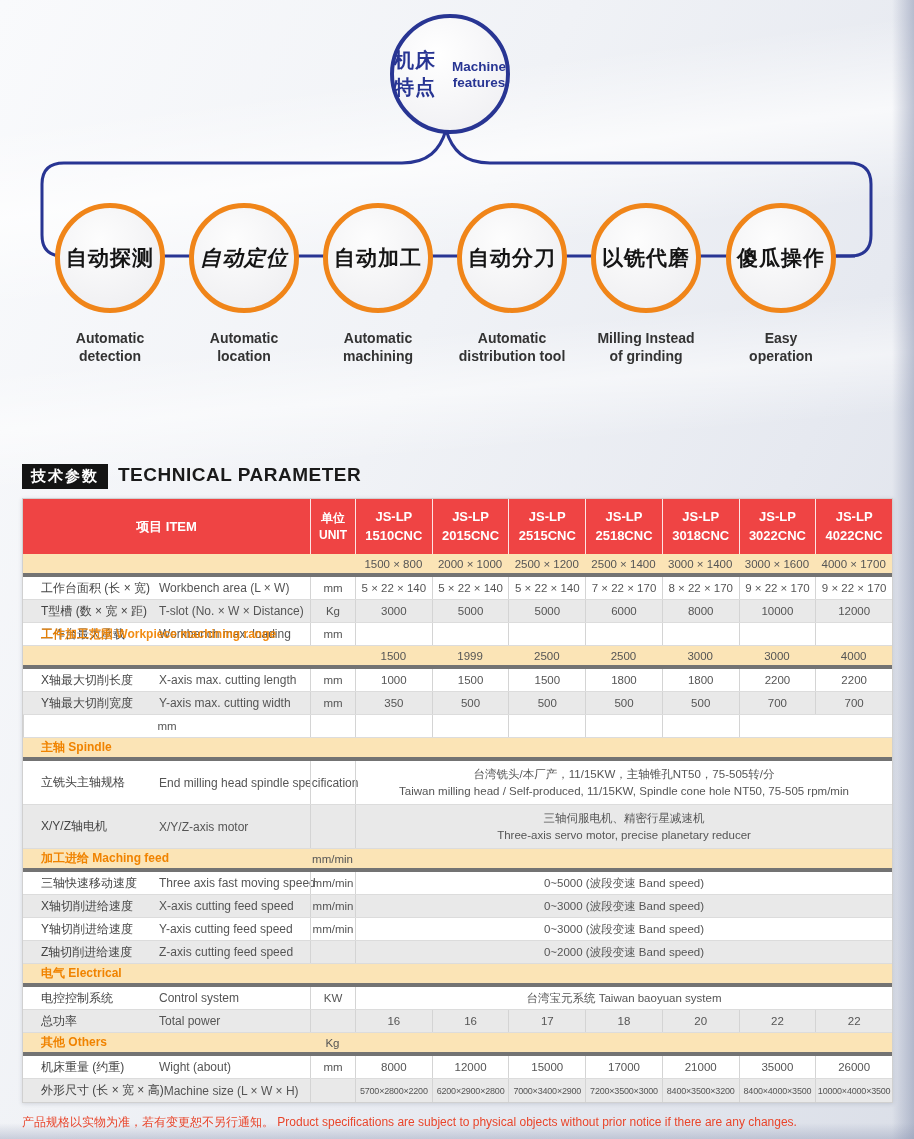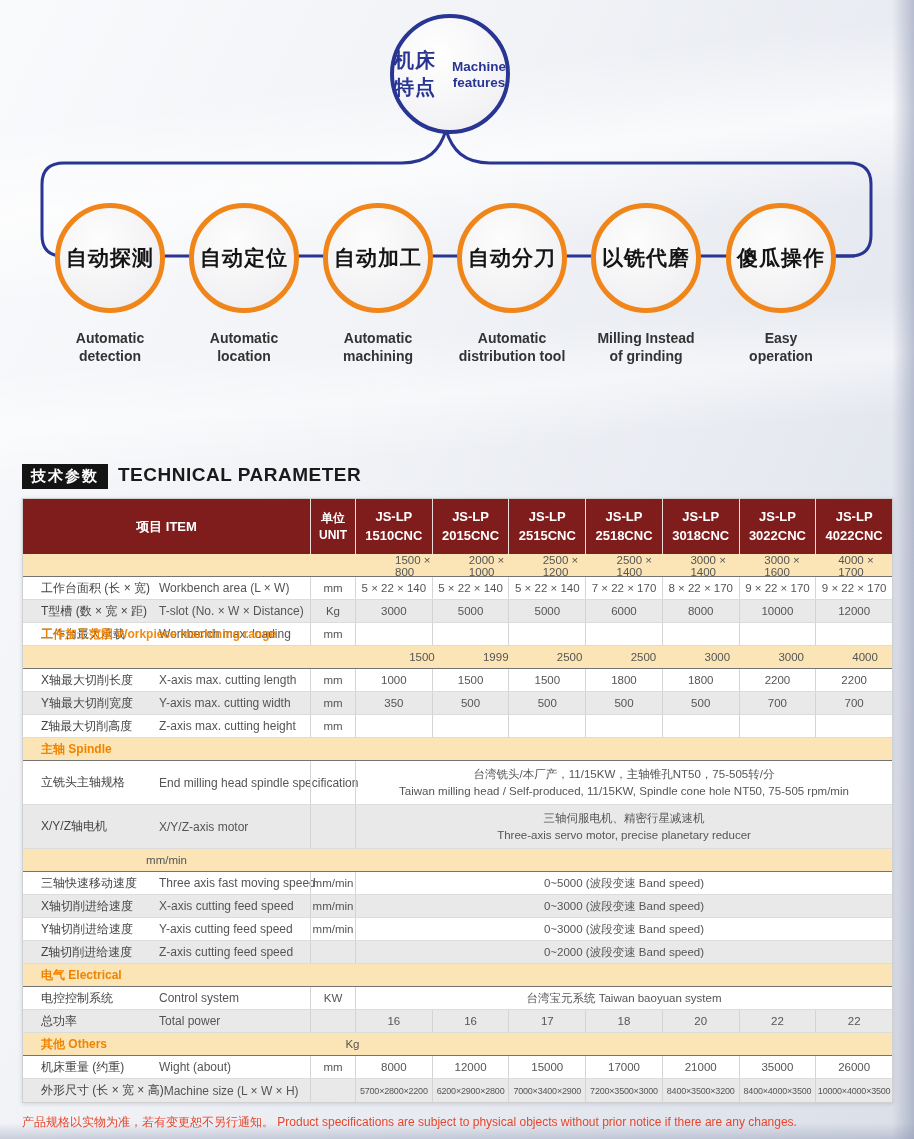--- a/index.html
+++ b/index.html
@@ -36,22 +36,22 @@
   .title-row{display:flex;align-items:flex-start;margin-bottom:9px;}
   .title-zh{background:#141414;color:#fff;font-size:15px;font-weight:bold;
        padding:3px 9px;letter-spacing:2px;}
   .title-en{font-size:19px;font-weight:bold;color:#1a1a1a;margin-left:10px;letter-spacing:.5px;}
 
   .ptable{width:871px;border:1px solid #d0d0d0;box-shadow:0 1px 4px rgba(60,70,100,.18);
        background:#fff;box-sizing:border-box;}
   .trow{display:grid;grid-template-columns:287px 45px repeat(7,1fr);
        height:23px;box-sizing:border-box;background:#fff;border-bottom:1px solid #dcdcdc;}
   .trow.gray{background:#e9e9e9;}
-  .trow.cream{background:#fbe4b6;border-bottom:1px solid #737373;gap:20px;}
-  .trow.head{background:#7f1d1d;height:55px;border-bottom:none;}
+  .trow.cream{background:#fbe4b6;border-bottom:4px solid #737373;}
+  .trow.head{background:#ef4444;height:55px;border-bottom:none;}
   .trow.tall{height:44px;}
   .trow:last-child{border-bottom:none;}
   .cell{display:flex;align-items:center;justify-content:center;font-size:11.5px;
        color:#555;position:relative;box-sizing:border-box;overflow:visible;}
   .cell.item{justify-content:flex-start;padding-left:10px;margin-left:8px;}
   .zh{display:inline-block;min-width:118px;color:#454545;font-size:12px;white-space:nowrap;}
   .en{color:#555;font-size:12px;white-space:nowrap;}
   .cell.val{border-left:1px solid #d4d4d4;}
   .cell.unit{border-left:1px solid #d4d4d4;color:#555;text-align:center;}
   .cell.noline{border-left:none;}
@@ -92,21 +92,21 @@
   </div>
 
   <div id="feature-circles">
       <div class="fcircle" style="left: 55px;">
         <div class="fzh">自动探测</div>
       </div>
       <div class="fcaption" style="left: 30px;">
         <div>Automatic</div>
         <div>detection</div>
       </div>
-      <div class="fcircle" style="left: 189px;">
+      <div class="fcircle" style="left: 189px; font-style: italic;">
         <div class="fzh">自动定位</div>
       </div>
       <div class="fcaption" style="left: 164px;">
         <div>Automatic</div>
         <div>location</div>
       </div>
       <div class="fcircle" style="left: 323px;">
         <div class="fzh">自动加工</div>
       </div>
       <div class="fcaption" style="left: 298px;">
@@ -263,24 +263,20 @@
           <div class="cell unit">mm</div>
           <div class="cell val">350</div>
           <div class="cell val">500</div>
           <div class="cell val">500</div>
           <div class="cell val">500</div>
           <div class="cell val">500</div>
           <div class="cell val">700</div>
           <div class="cell val">700</div>
         </div>
         <div class="trow white">
-          <div class="cell item">
-            <div class="zh">Z轴最大切削高度</div>
-            <div class="en">Z-axis max. cutting height</div>
-          </div>
           <div class="cell unit">mm</div>
           <div class="cell val"></div>
           <div class="cell val"></div>
           <div class="cell val"></div>
           <div class="cell val"></div>
           <div class="cell val"></div>
           <div class="cell val"></div>
           <div class="cell val"></div>
         </div>
         <div class="trow cream">
@@ -306,20 +302,23 @@
             <div class="zh">X/Y/Z轴电机</div>
             <div class="en">X/Y/Z-axis motor</div>
           </div>
           <div class="cell unit"></div>
           <div class="cell span7 merged">
             <div class="mline">三轴伺服电机、精密行星减速机</div>
             <div class="mline">Three-axis servo motor, precise planetary reducer</div>
           </div>
         </div>
         <div class="trow cream">
+          <div class="cell item">
+            <div class="slabel">加工进给 Maching feed</div>
+          </div>
           <div class="cell unit noline">mm/min</div>
           <div class="cell span7 noline"></div>
         </div>
         <div class="trow white">
           <div class="cell item">
             <div class="zh">三轴快速移动速度</div>
             <div class="en">Three axis fast moving speed</div>
           </div>
           <div class="cell unit">mm/min</div>
           <div class="cell span7 merged">

